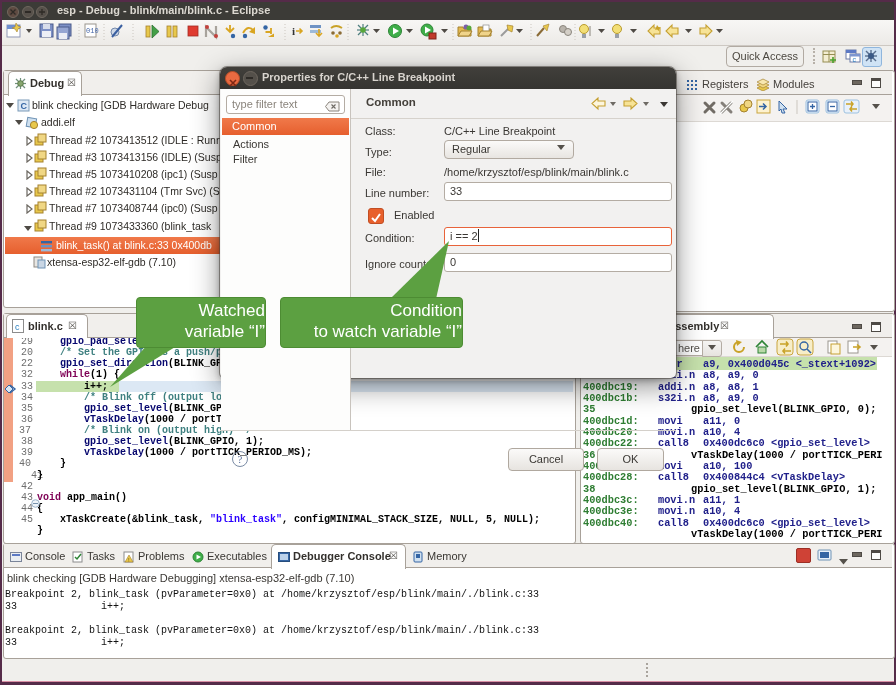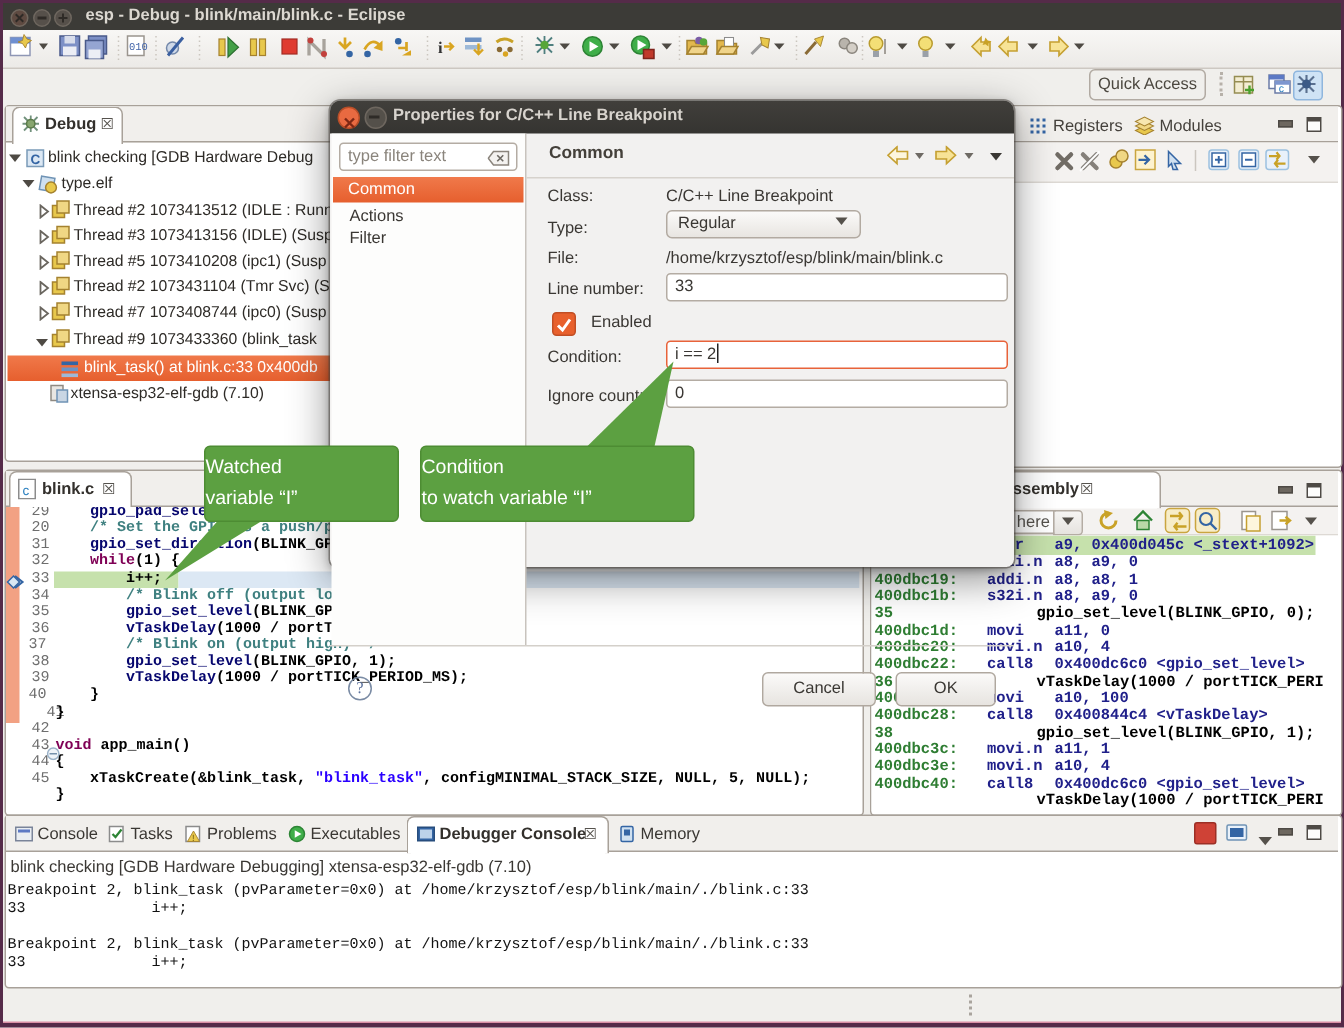--- a/index.html
+++ b/index.html
@@ -9,21 +9,21 @@
 .m{font-family:"Liberation Mono",monospace;font-size:10px;white-space:pre;line-height:11.125px}
 .t11{font-size:11px;color:#3a3733}
 .tab{position:absolute;border:1px solid #a49d94;border-bottom:none;border-radius:5px 5px 0 0;
  background:linear-gradient(#fdfdfc,#f2f0ee);}
 .mini{position:absolute;width:8px;height:3px;border:1px solid #4e4a45;background:#6d675f}
 .maxi{position:absolute;width:8px;height:6px;border:1px solid #4e4a45;background:#fdfdfc;border-top-width:3px}
 .field{position:absolute;background:#fff;border:1px solid #b4aca3;border-radius:3px}
 .btn{position:absolute;border:1px solid #b0a89f;border-radius:4px;
  background:linear-gradient(#fbfaf9,#e7e4e0);font-size:11px;color:#3a3733;text-align:center}
 .grn{background:#5ca041;border:1px solid #4d8c33}
-.gtxt{color:#fff;font-size:13px;text-align:left;line-height:21px}
+.gtxt{color:#fff;font-size:17px;text-align:right;line-height:21px}
 </style>
 </head>
 <body>
 
 <div class="a" style="left:2px;top:2px;width:892px;height:680px;background:#f0efec"></div>
 <div class="a" style="left:2px;top:681px;width:892px;height:1px;background:#d98fa5"></div>
 
 <div class="a" style="left:2px;top:2px;width:892px;height:18px;background:#3c3b37"></div>
 <div class="a" style="left:7px;top:6px;width:10px;height:10px;border-radius:50%;background:#5e4a41;border:1px solid #71675e"></div>
 <svg class="a" style="left:9px;top:8px" width="8" height="8">
@@ -230,21 +230,21 @@
         <text x="3.4" y="11" font-size="9" font-weight="bold" fill="#3465a4" font-family="Liberation Sans">C</text>
       </svg></div>
 <div class="a" style="left:28px;top:4px">blink checking [GDB Hardware Debug</div>
 <div class="a" style="left:10px;top:23px;width:9px;height:9px"><svg width="10" height="10">
         <path d="M1 2 l8 0 -4 5z" fill="#4e4a44"></path>
       </svg></div>
 <div class="a" style="left:21px;top:20px"><svg width="14" height="15">
         <rect x="2" y="3" width="9" height="9" fill="#cfe0ef" stroke="#6f93b5" transform="rotate(10 6 7)"></rect>
         <circle cx="9" cy="10" r="3.6" fill="#e8c84c" stroke="#a5822f"></circle>
       </svg></div>
-<div class="a" style="left:37px;top:21px;color:#2e2b27">type.elf</div>
+<div class="a" style="left:37px;top:21px;color:#2e2b27">addi.elf</div>
 <div id="threads">
       <div class="a" style="left:21px;top:40.5px"><svg width="9" height="10">
           <path d="M2 1 l5 4 -5 4z" fill="none" stroke="#6a665f" stroke-width="1.2"></path>
         </svg></div>
       <div class="a" style="left:30px;top:37.5px"><svg width="14" height="15">
           <rect x="1" y="4" width="8" height="8" fill="#e8c84c" stroke="#a5822f"></rect>
           <rect x="4" y="1" width="8" height="8" fill="#f0d784" stroke="#a5822f"></rect>
         </svg></div>
       <div class="a" style="left:45px;top:38.5px">Thread #2 1073413512 (IDLE : Runn</div>
       <div class="a" style="left:21px;top:57.7px"><svg width="9" height="10">
@@ -318,21 +318,21 @@
 <div class="a" style="left:115px;top:42.5px;width:454px;height:11.6px;background:#dce8f4"></div>
 <div class="a" style="left:0px;top:43px"><svg width="13" height="12">
         <path d="M1 6 L5 2 L9 6 L5 10 Z" fill="#d9e6f2" stroke="#3465a4" stroke-width="1"></path>
         <path d="M6 2 L11 6 L6 10" fill="none" stroke="#3465a4" stroke-width="1.4"></path>
       </svg></div>
 <div id="edlines">
       <div class="a m" style="left:13px;top:-2px;width:16px;text-align:right;color:#6e6e6e">29</div>
       <div class="a m" style="left:56px;top:-2px;color:#000"><b style="color:#06066e">gpio_pad_select_gpio</b><b>(BLINK_GPIO);</b></div>
       <div class="a m" style="left:13px;top:9.125px;width:16px;text-align:right;color:#6e6e6e">20</div>
       <div class="a m" style="left:56px;top:9.125px;color:#000"><b style="color:#3f8080">/* Set the GPIO as a push/pull output */</b></div>
-      <div class="a m" style="left:13px;top:20.25px;width:16px;text-align:right;color:#6e6e6e">31</div>
+      <div class="a m" style="left:13px;top:20.25px;width:16px;text-align:right;color:#6e6e6e">22</div>
       <div class="a m" style="left:56px;top:20.25px;color:#000"><b style="color:#06066e">gpio_set_direction</b><b>(BLINK_GPIO, GPIO_MODE_OUTPUT);</b></div>
       <div class="a m" style="left:13px;top:31.375px;width:16px;text-align:right;color:#6e6e6e">32</div>
       <div class="a m" style="left:56px;top:31.375px;color:#000"><b style="color:#7f0055">while</b><b>(1) {</b></div>
       <div class="a m" style="left:13px;top:42.5px;width:16px;text-align:right;color:#6e6e6e">33</div>
       <div class="a m" style="left:80px;top:42.5px;color:#000"><b>i++;</b></div>
       <div class="a m" style="left:13px;top:53.625px;width:16px;text-align:right;color:#6e6e6e">34</div>
       <div class="a m" style="left:80px;top:53.625px;color:#000"><b style="color:#3f8080">/* Blink off (output low) */</b></div>
       <div class="a m" style="left:13px;top:64.75px;width:16px;text-align:right;color:#6e6e6e">35</div>
       <div class="a m" style="left:80px;top:64.75px;color:#000"><b style="color:#06066e">gpio_set_level</b><b>(BLINK_GPIO, 0);</b></div>
       <div class="a m" style="left:13px;top:75.875px;width:16px;text-align:right;color:#6e6e6e">36</div>

